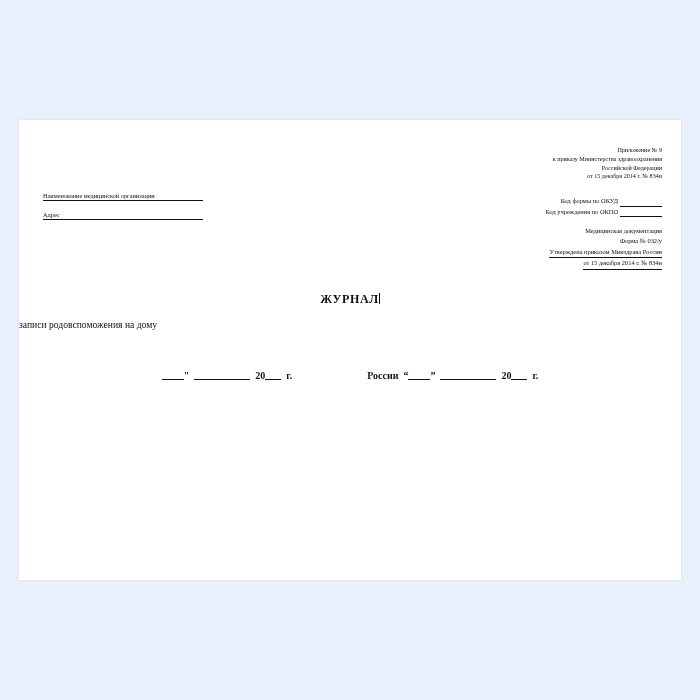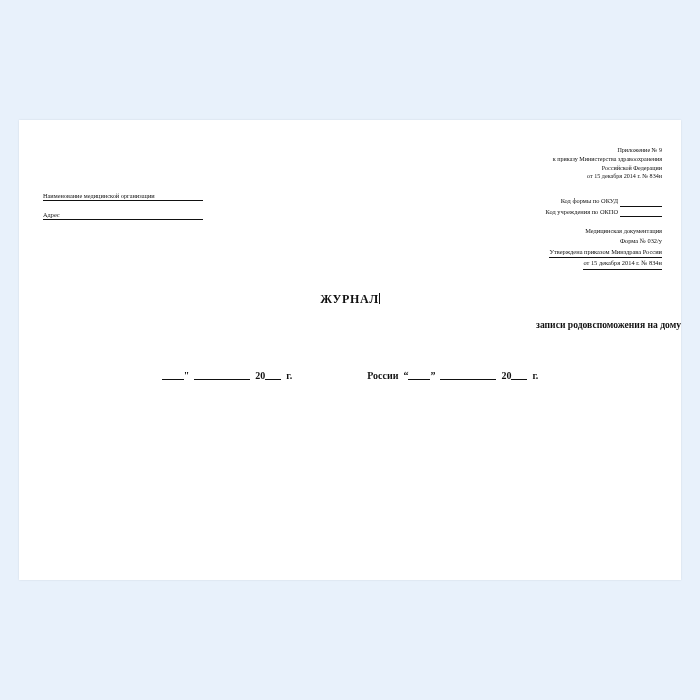--- a/index.html
+++ b/index.html
@@ -132,23 +132,23 @@
     height: 11px;
     background: #111;
     vertical-align: -1px;
     margin-left: 0px;
   }
   .subtitle {
     position: absolute;
     left: 0;
     right: 0;
     top: 199px;
-    text-align: right;
+    text-align: left;
     font-size: 9.6px;
-    font-weight: bold;
+    font-weight: normal;
     color: #111;
   }
 
   
   .dates {
     position: absolute;
     left: 0;
     right: 0;
     top: 250px;
     text-align: center;

